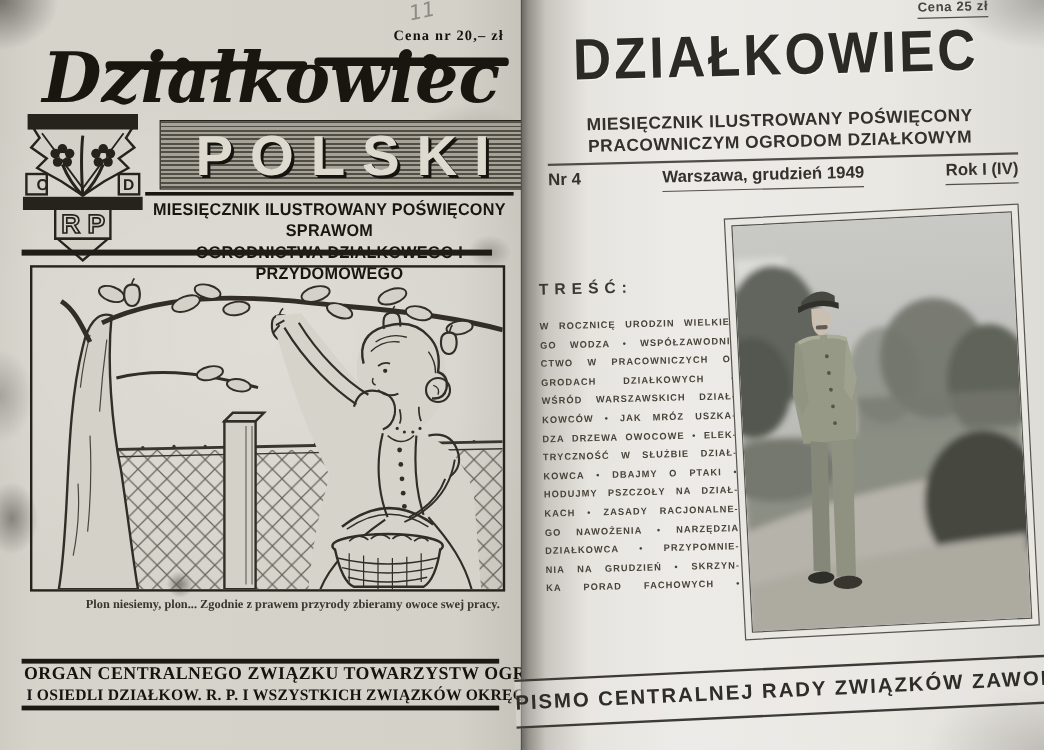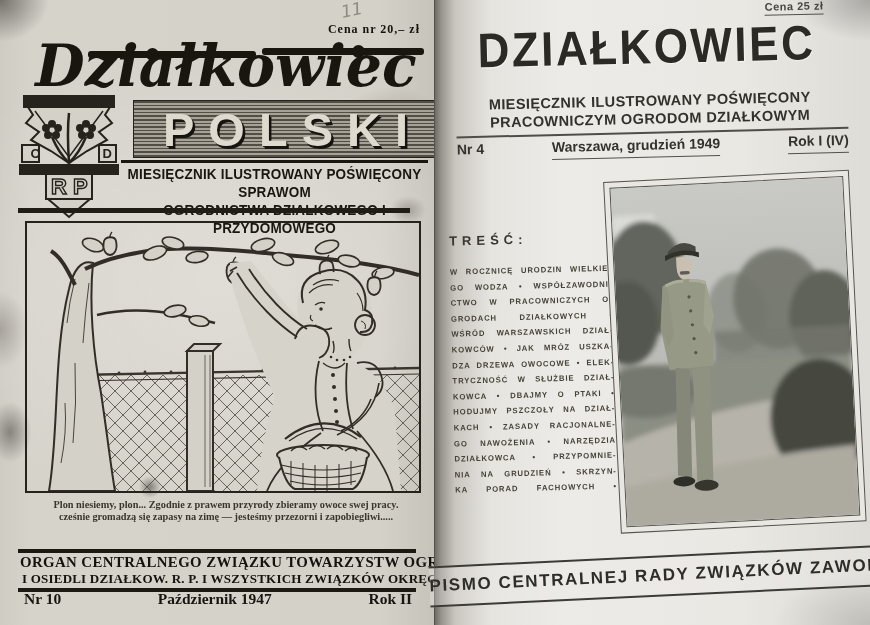--- a/index.html
+++ b/index.html
@@ -33,21 +33,21 @@
   .lt-masthead-band span{font-family:"Liberation Sans",sans-serif;font-weight:900;
     font-size:47px;letter-spacing:14px;padding-left:10px;color:#dedacf;
     text-shadow:2.5px 2.5px 0 #16140f,1px 1px 0 #16140f;transform:scaleY(1.0);}
   .lt-band-rule{position:absolute;left:121px;top:160px;width:307px;height:3px;background:#18160f;}
   .lt-sub{position:absolute;left:117px;top:167px;width:315px;text-align:center;
     font-family:"Liberation Sans",sans-serif;font-weight:800;font-size:13.5px;
     letter-spacing:.2px;line-height:17px;color:#18160f;transform:scaleY(1.05);}
   .lt-thickrule{position:absolute;left:18px;top:208px;width:392px;height:5px;background:#201d17;}
   .lt-art{position:absolute;left:25px;top:221px;width:396px;height:272px;
     border:2px solid #26231c;box-sizing:border-box;overflow:hidden;}
-  .lt-caption{position:absolute;left:48px;top:499px;width:356px;text-align:center;
+  .lt-caption{position:absolute;left:66px;top:499px;width:356px;text-align:center;
     font-size:10.3px;line-height:11.8px;color:#3a362e;font-weight:600;}
   .lt-organ{position:absolute;left:18px;top:549px;width:398px;}
   .lt-organ .rule{height:4px;background:#1c1913;}
   .lt-organ .l1{font-weight:800;font-size:15px;letter-spacing:.4px;white-space:nowrap;
     text-align:center;color:#15130e;transform:scaleX(.99);transform-origin:center;margin-top:1px;}
   .lt-organ .l2{font-weight:800;font-size:13.3px;letter-spacing:.2px;white-space:nowrap;
     text-align:center;color:#15130e;transform:scaleX(.98);transform-origin:center;margin-bottom:1px;}
   .lt-issue{position:absolute;left:24px;top:590px;width:388px;display:flex;
     justify-content:space-between;font-weight:800;font-size:15.5px;color:#17150f;}
   
@@ -255,35 +255,29 @@
         <ellipse cx="296" cy="232" rx="46" ry="10" fill="#d6d3cb" stroke="#322d26" stroke-width="2"></ellipse>
         <path d="M252,234 q6,28 16,32 l58,0 q10,-6 14,-32" fill="#d6d3cb" stroke="#322d26" stroke-width="2"></path>
         <path d="M254,242 q42,10 84,0 M258,250 q38,9 76,0 M263,258 q33,8 66,0" fill="none" stroke="#322d26" stroke-width="1.2"></path>
         <path d="M264,238 v24 M276,240 v26 M288,242 v26 M300,242 v26 M312,241 v26 M324,238 v24" stroke="#322d26" stroke-width="1"></path>
         <path d="M264,228 q8,-8 16,-1 M282,226 q8,-7 16,0 M300,226 q8,-7 16,1 M318,228 q7,-6 12,0" fill="none" stroke="#322d26" stroke-width="1.3"></path>
       </svg>
     </div>
 
     <div class="lt-caption">
       <div>Plon niesiemy, plon... Zgodnie z prawem przyrody zbieramy owoce swej pracy.</div>
-      <div>cześnie gromadzą się zapasy na zimę — jesteśmy przezorni i zapobiegliwi.....</div>
     </div>
 
     <div class="lt-organ">
       <div class="rule"></div>
       <div class="l1">ORGAN CENTRALNEGO ZWIĄZKU TOWARZYSTW OGRODÓW</div>
       <div class="l2">I OSIEDLI DZIAŁKOW. R. P. I WSZYSTKICH ZWIĄZKÓW OKRĘGOWYCH</div>
       <div class="rule"></div>
     </div>
 
-    <div class="lt-issue">
-      <span>Nr 10</span>
-      <span>Październik 1947</span>
-      <span>Rok II</span>
-    </div>
   </div>
 
   <div id="right-page">
     <div id="right-rot">
 
       <div class="rt-price">Cena 25 zł</div>
       <div class="rt-title">DZIAŁKOWIEC</div>
 
       <div class="rt-sub">
         <div>MIESIĘCZNIK ILUSTROWANY POŚWIĘCONY</div>

